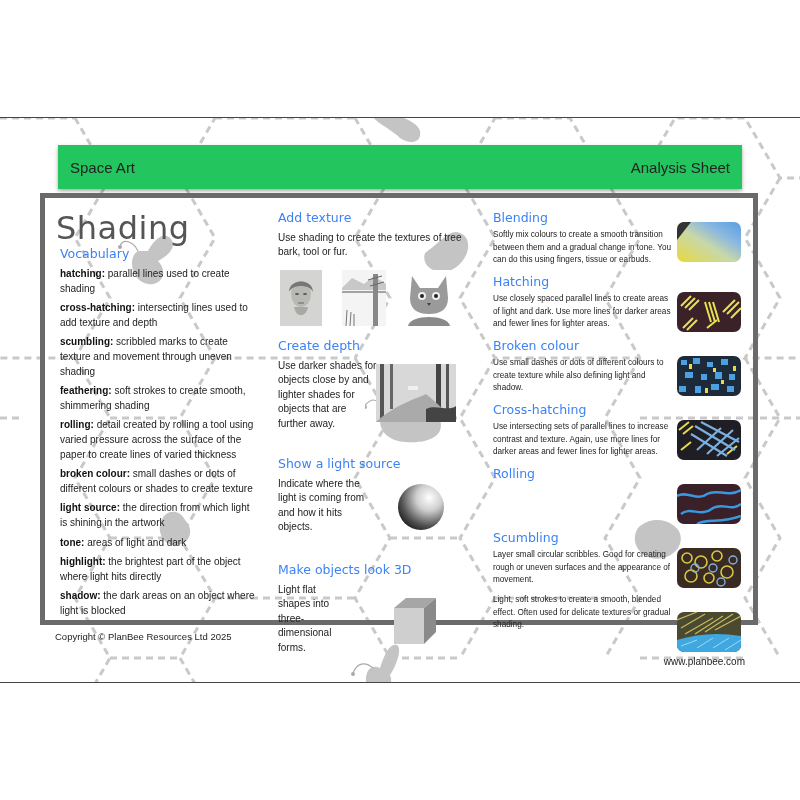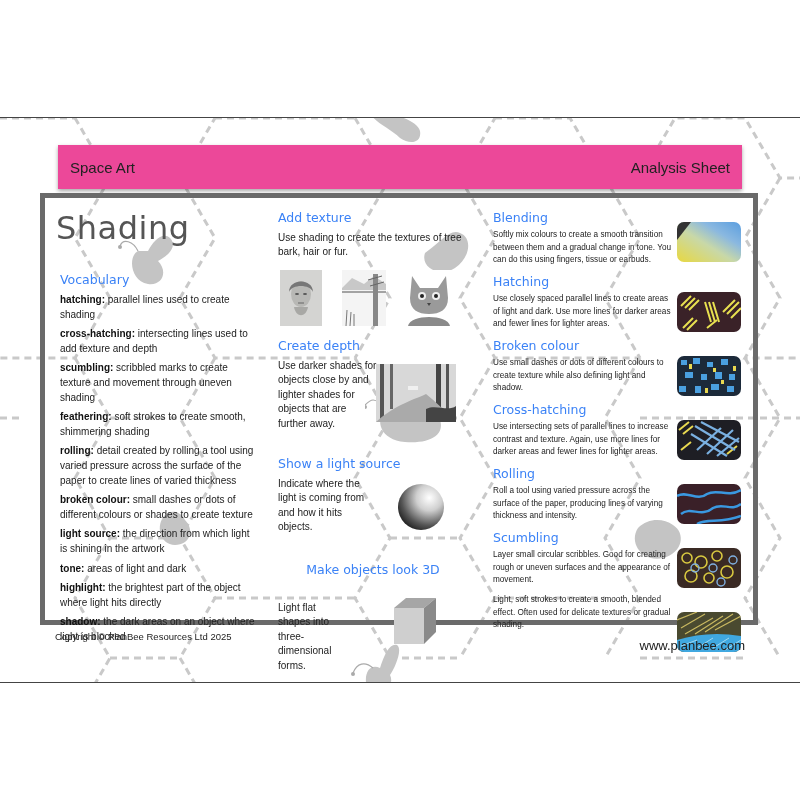--- a/index.html
+++ b/index.html
@@ -9,21 +9,21 @@
   .sheet {
     position: absolute; left: 0; top: 117px; width: 800px; height: 566px;
     background: #fff;
     border-top: 1.5px solid #444; border-bottom: 1.5px solid #444;
     overflow: hidden;
   }
   .bg-pattern { position: absolute; left: 0; top: 0; width: 800px; height: 566px; }
 
   .header-bar {
     position: absolute; left: 58px; top: 27px; width: 684px; height: 44px;
-    background: #ec4899;
+    background: #22c55e;
     box-shadow: 0 2px 4px rgba(0,0,0,0.35);
     display: flex; align-items: center; justify-content: space-between;
     padding: 0 12px;
     font-size: 15px; color: #222;
   }
 
   .content-frame {
     position: absolute; left: 40px; top: 75px; width: 718px; height: 432px;
     border: 5px solid #6a6a6a;
     background: rgba(255,255,255,0.0);
@@ -36,41 +36,41 @@
 
   .title-shading {
     font-family: "DejaVu Sans", sans-serif;
     font-size: 32px; color: #555; font-weight: normal; letter-spacing: 0.5px;
     margin-left: 36px; margin-top: 0; line-height: 36px;
   }
   .sub-orange {
     font-family: "DejaVu Sans", sans-serif;
     color: #3b82f6; font-size: 12.5px; font-weight: normal;
   }
-  .vocab-head { margin-left: 40px; margin-top: 26px; margin-bottom: 6px; }
+  .vocab-head { margin-left: 40px; margin-top: 0; margin-bottom: 6px; }
   .vocab-list { margin-left: 40px; width: 195px; }
   .vocab-item { font-size: 10px; line-height: 14.6px; margin-bottom: 5px; color: #222; }
   .vocab-item b { font-weight: bold; color: #111; }
 
   .mid-section { margin-bottom: 10px; position: relative; }
   .mid-section .sub-orange { margin-bottom: 6px; display: block; }
   .mid-text { font-size: 10px; line-height: 14.4px; color: #222; }
 
   .texture-imgs { display: flex; gap: 20px; margin-top: 10px; margin-left: 2px; }
 
   .right-item { position: relative; margin-bottom: 4px; height: 60px; }
   .right-item .sub-orange { font-size: 12.5px; display: block; margin-bottom: 4px; }
   .right-text { font-size: 8.2px; line-height: 12.6px; width: 178px; color: #222; }
   .swatch {
     position: absolute; right: 8px; top: 18px; width: 64px; height: 40px;
     border-radius: 7px; overflow: hidden;
   }
 
   .footer-left { position: absolute; left: 55px; top: 513px; font-size: 9.5px; color: #222; }
-  .footer-right { position: absolute; right: 55px; top: 520px; font-size: 13px; color: #222; }
+  .footer-right { position: absolute; right: 55px; top: 538px; font-size: 10px; color: #222; }
 
   .bee { position: absolute; }
 </style>
 </head>
 <body>
 
 <div class="sheet">
 
   <svg class="bg-pattern" viewBox="0 0 800 566">
     <g stroke="#c9c9c9" stroke-width="3" stroke-dasharray="7 5" fill="none">
@@ -156,21 +156,21 @@
       <div class="vocab-item"><b>light source:</b><span> the direction from which light is shining in the artwork</span></div>
       <div class="vocab-item"><b>tone:</b><span> areas of light and dark</span></div>
       <div class="vocab-item"><b>highlight:</b><span> the brightest part of the object where light hits directly</span></div>
       <div class="vocab-item"><b>shadow:</b><span> the dark areas on an object where light is blocked</span></div>
     </div>
   </div>
 
   <div class="col col-mid">
     <div class="mid-section" style="height:118px;">
       <span class="sub-orange">Add texture</span>
-      <div class="mid-text">Use shading to create the textures of tree bark, hair or fur.</div>
+      <div class="mid-text">Use shading to create the textures of tree bark, tool or fur.</div>
       <div class="texture-imgs">
         <svg width="42" height="56" viewBox="0 0 42 56">
           <rect width="42" height="56" fill="#d4d4d2"></rect>
           <ellipse cx="21" cy="24" rx="10" ry="13" fill="#b8b8b5"></ellipse>
           <path d="M9 22 C 9 8, 33 8, 33 22 C 30 14, 12 14, 9 22 Z" fill="#777"></path>
           <ellipse cx="17" cy="24" rx="2" ry="1" fill="#555"></ellipse>
           <ellipse cx="25" cy="24" rx="2" ry="1" fill="#555"></ellipse>
           <path d="M18 33 L24 33" stroke="#666" stroke-width="1"></path>
           <path d="M14 37 C 16 48, 26 48, 28 37" fill="#a8a8a5"></path>
         </svg>
@@ -220,21 +220,21 @@
             <stop offset="0.35" stop-color="#cfcfcf"></stop>
             <stop offset="0.75" stop-color="#555"></stop>
             <stop offset="1" stop-color="#1a1a1a"></stop>
           </radialGradient>
         </defs>
         <circle cx="25" cy="25" r="23" fill="url(#sph)"></circle>
       </svg>
     </div>
 
     <div class="mid-section" style="height:100px;">
-      <span class="sub-orange" style="margin-bottom:24px;text-align:center;">Make objects look 3D</span>
+      <span class="sub-orange" style="margin-bottom:6px;">Make objects look 3D</span>
       <div class="mid-text" style="width:72px;">Light flat shapes into three-dimensional forms.</div>
       <svg style="position:absolute; left:112px; top:34px;" width="50" height="50" viewBox="0 0 50 50">
         <path d="M4 12 L16 2 L46 2 L34 12 Z" fill="#a6a6a6"></path>
         <path d="M34 12 L46 2 L46 36 L34 48 Z" fill="#8a8a8a"></path>
         <rect x="4" y="12" width="30" height="36" fill="#cfcfcf"></rect>
       </svg>
     </div>
   </div>
 
   <div class="col col-right">
@@ -303,21 +303,20 @@
         <g stroke="#e8d850" stroke-width="2">
             <path d="M2 10 L12 2 M6 14 L16 6 M4 30 L14 22 M50 34 L60 26"></path>
           </g>
         <g stroke="#7ab0e0" stroke-width="2.2">
             <path d="M18 6 L58 30 M14 14 L50 36 M24 2 L62 22 M20 30 L44 8 M30 34 L56 10 M40 36 L62 18"></path>
           </g>
       </svg>
     </div>
     <div class="right-item">
       <span class="sub-orange">Rolling</span>
-      <div class="right-text">Roll a tool using varied pressure across the surface of the paper, producing lines of varying thickness and intensity.</div>
       <svg class="swatch" viewBox="0 0 64 40">
         <rect width="64" height="40" fill="#3a2028"></rect>
         <g stroke="#3a98e0" stroke-width="2.5" fill="none">
           <path d="M0 12 C 10 6, 20 18, 30 10 C 40 4, 50 14, 64 6"></path>
           <path d="M4 30 C 14 22, 24 34, 36 24 C 46 18, 54 28, 64 20"></path>
           <path d="M20 40 C 30 34, 44 40, 64 32"></path>
         </g>
       </svg>
     </div>
     <div class="right-item">

